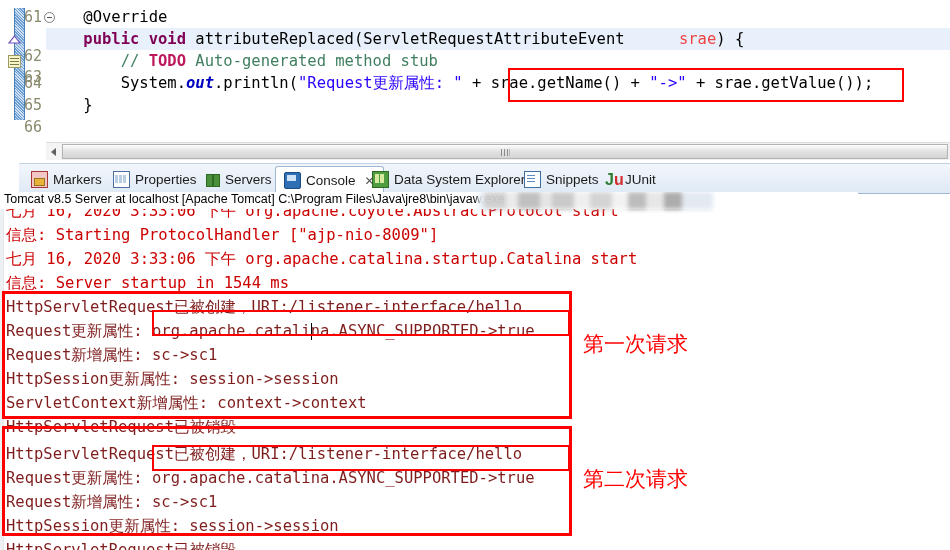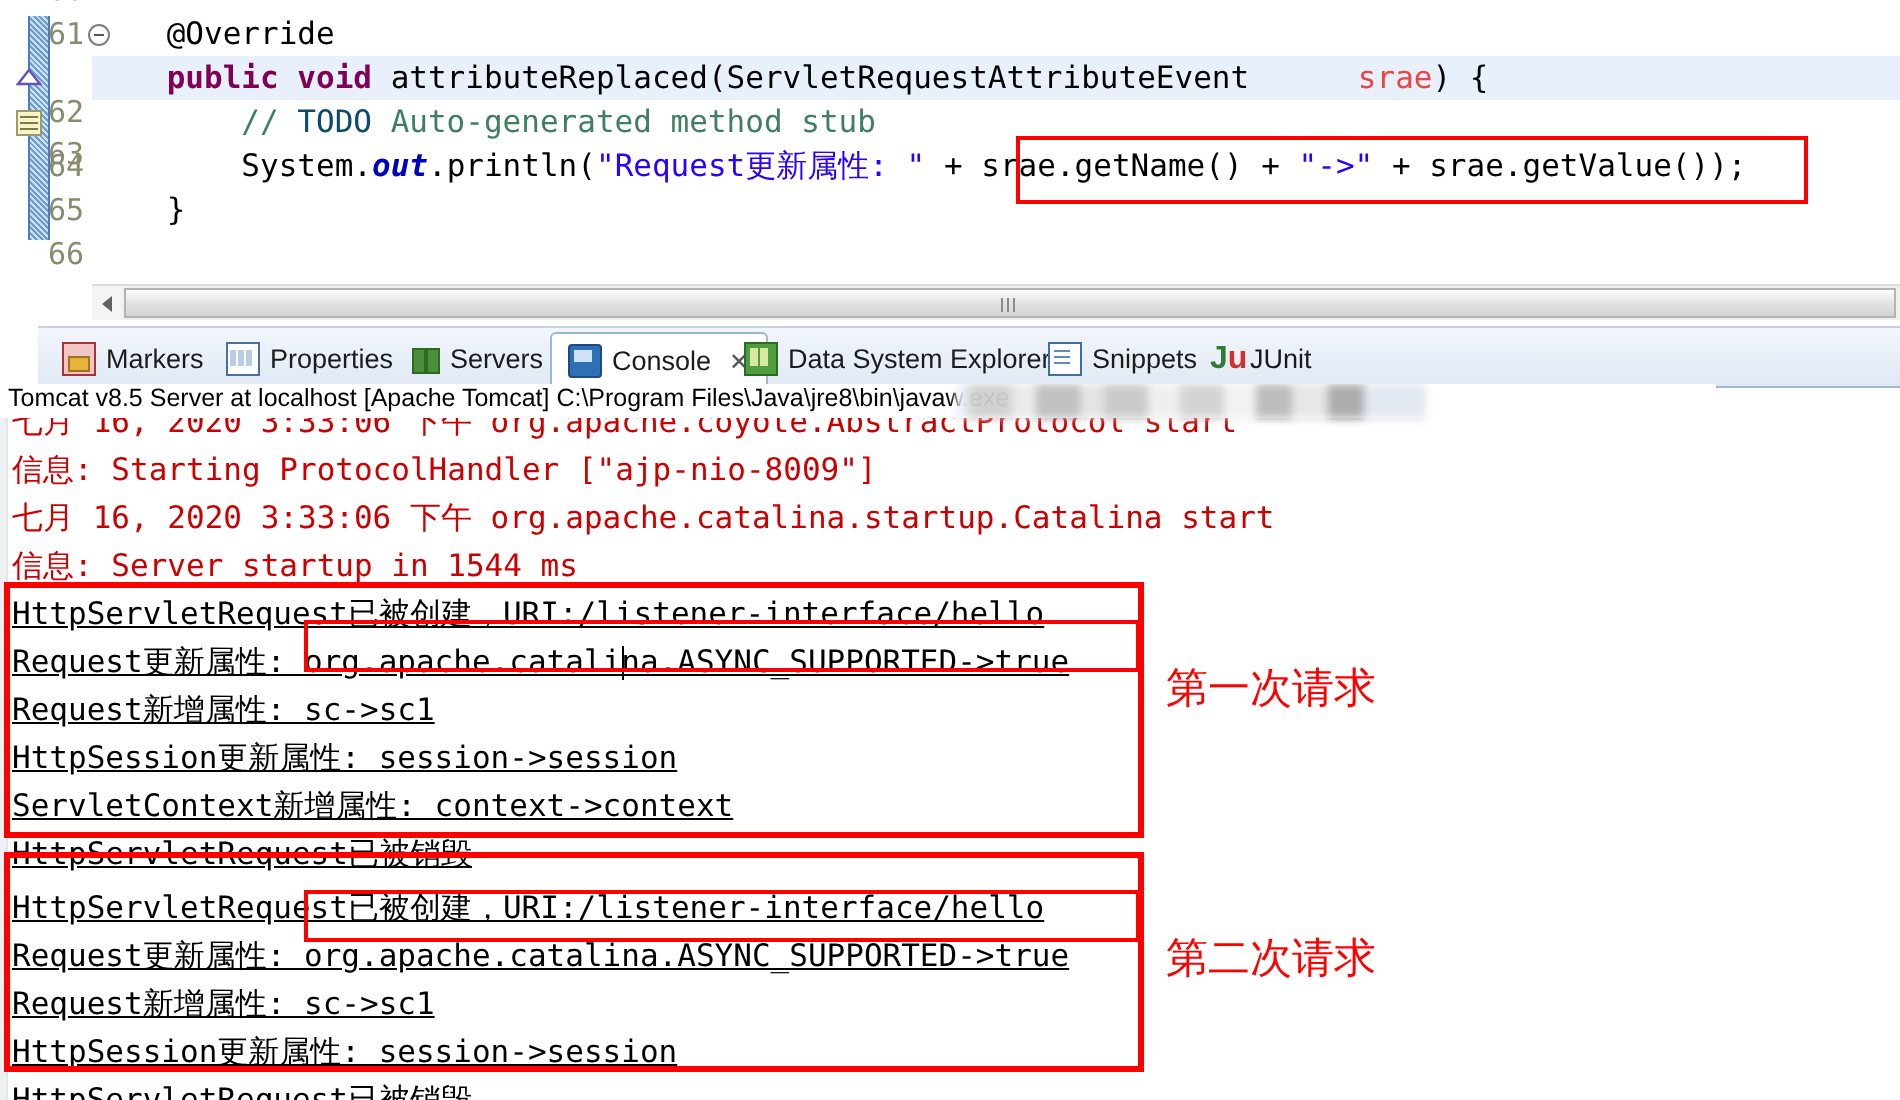--- a/index.html
+++ b/index.html
@@ -63,21 +63,21 @@
   }
   .hl-line {
     position: absolute;
     left: 46px;
     width: 904px;
     height: 22px;
     background: #e8f0fb;
   }
   .kw      { color: #7f0055; font-weight: bold; }
   .cmt     { color: #3f7f5f; }
-  .cmt-todo{ color: #0c4a6e; font-weight: normal; margin-top: 48px; }
+  .cmt-todo{ color: #be185d; font-weight: bold; margin-top: 48px; }
   .str     { color: #2a00ff; }
   .fld     { color: #0000c0; font-weight: bold; font-style: italic; }
   .param   { color: #ef4444; margin-left: 45px; }
   .plain   { color: #000000; }
 
   
   .g-fold {
     position: absolute;
     width: 11px; height: 11px;
     border: 1px solid #7f7f7f;
@@ -298,21 +298,21 @@
   .cline {
     position: absolute;
     left: 6px;
     height: 24px;
     line-height: 24px;
     white-space: pre;
     font-family: "DejaVu Sans Mono", monospace;
     font-size: 15.5px;
   }
   .cline.red  { color: #cc0000; }
-  .cline.dark { color: #000000; text-decoration: underline; }
+  .cline.dark { color: #7f1d1d; }
 
   .clip-top {
     position: absolute;
     left: 0; top: 0; width: 950px; height: 17px;
     background: #ffffff;
   }
 
   
   .redbox {
     position: absolute;

